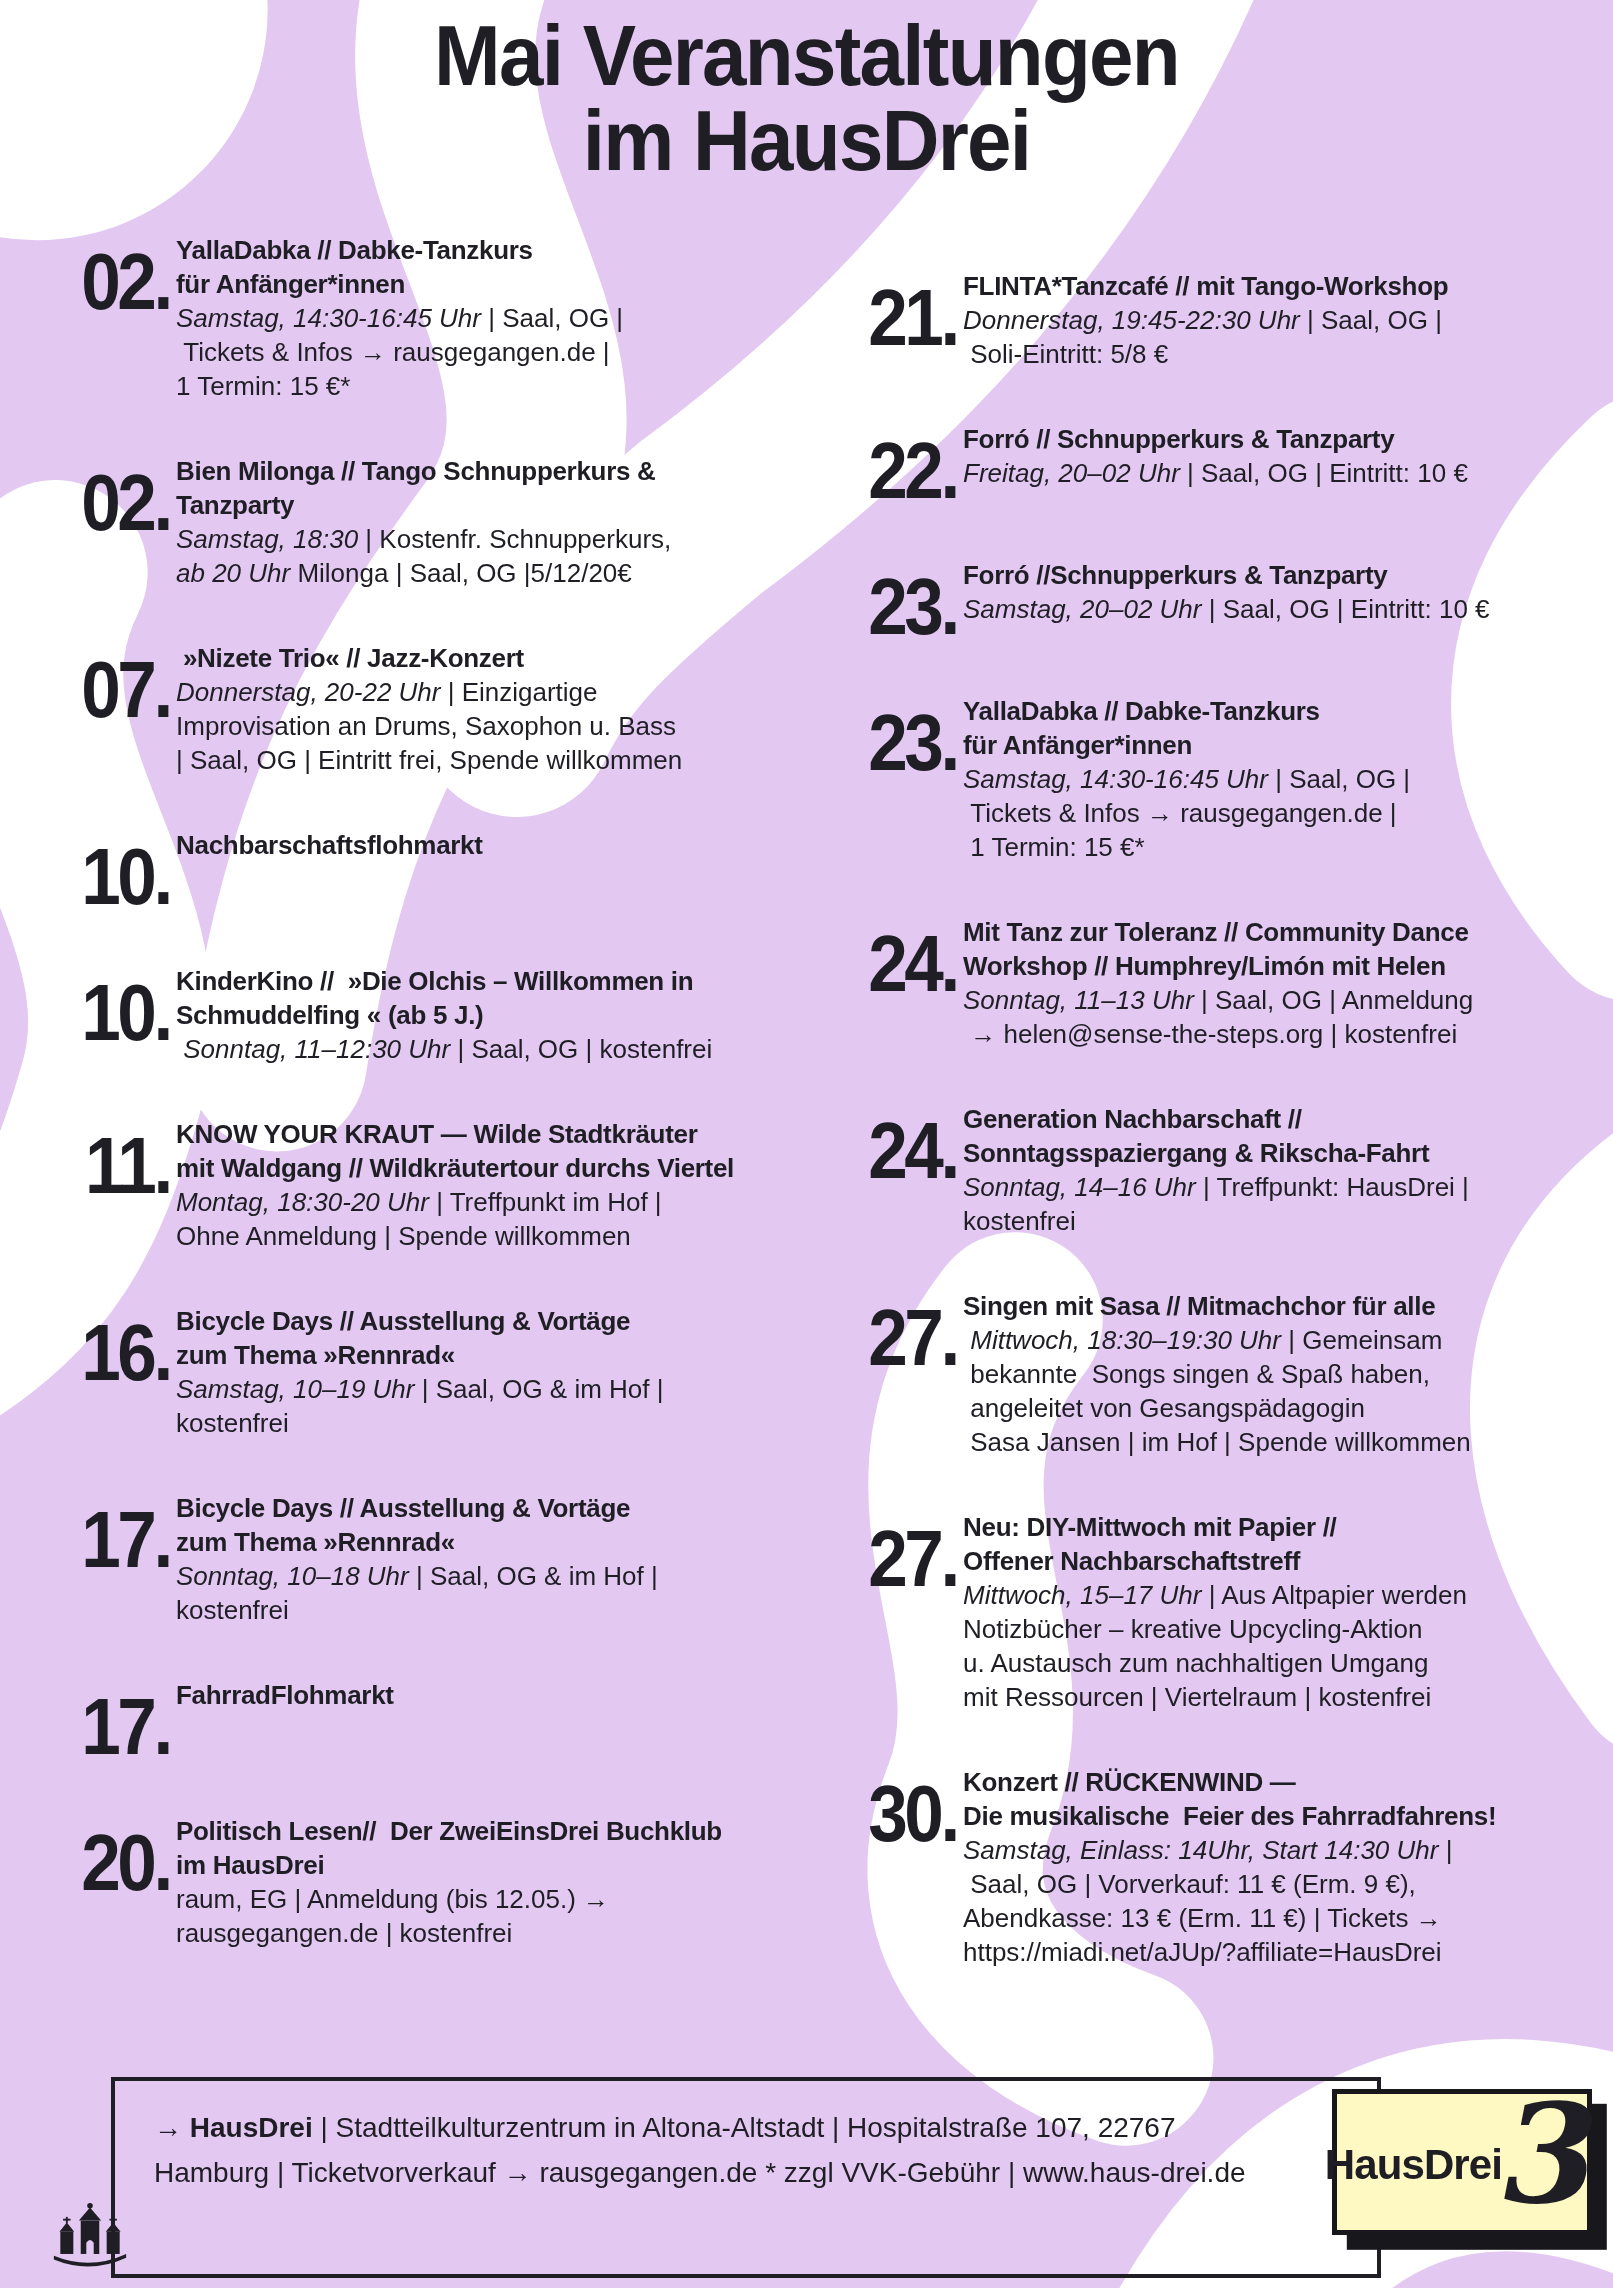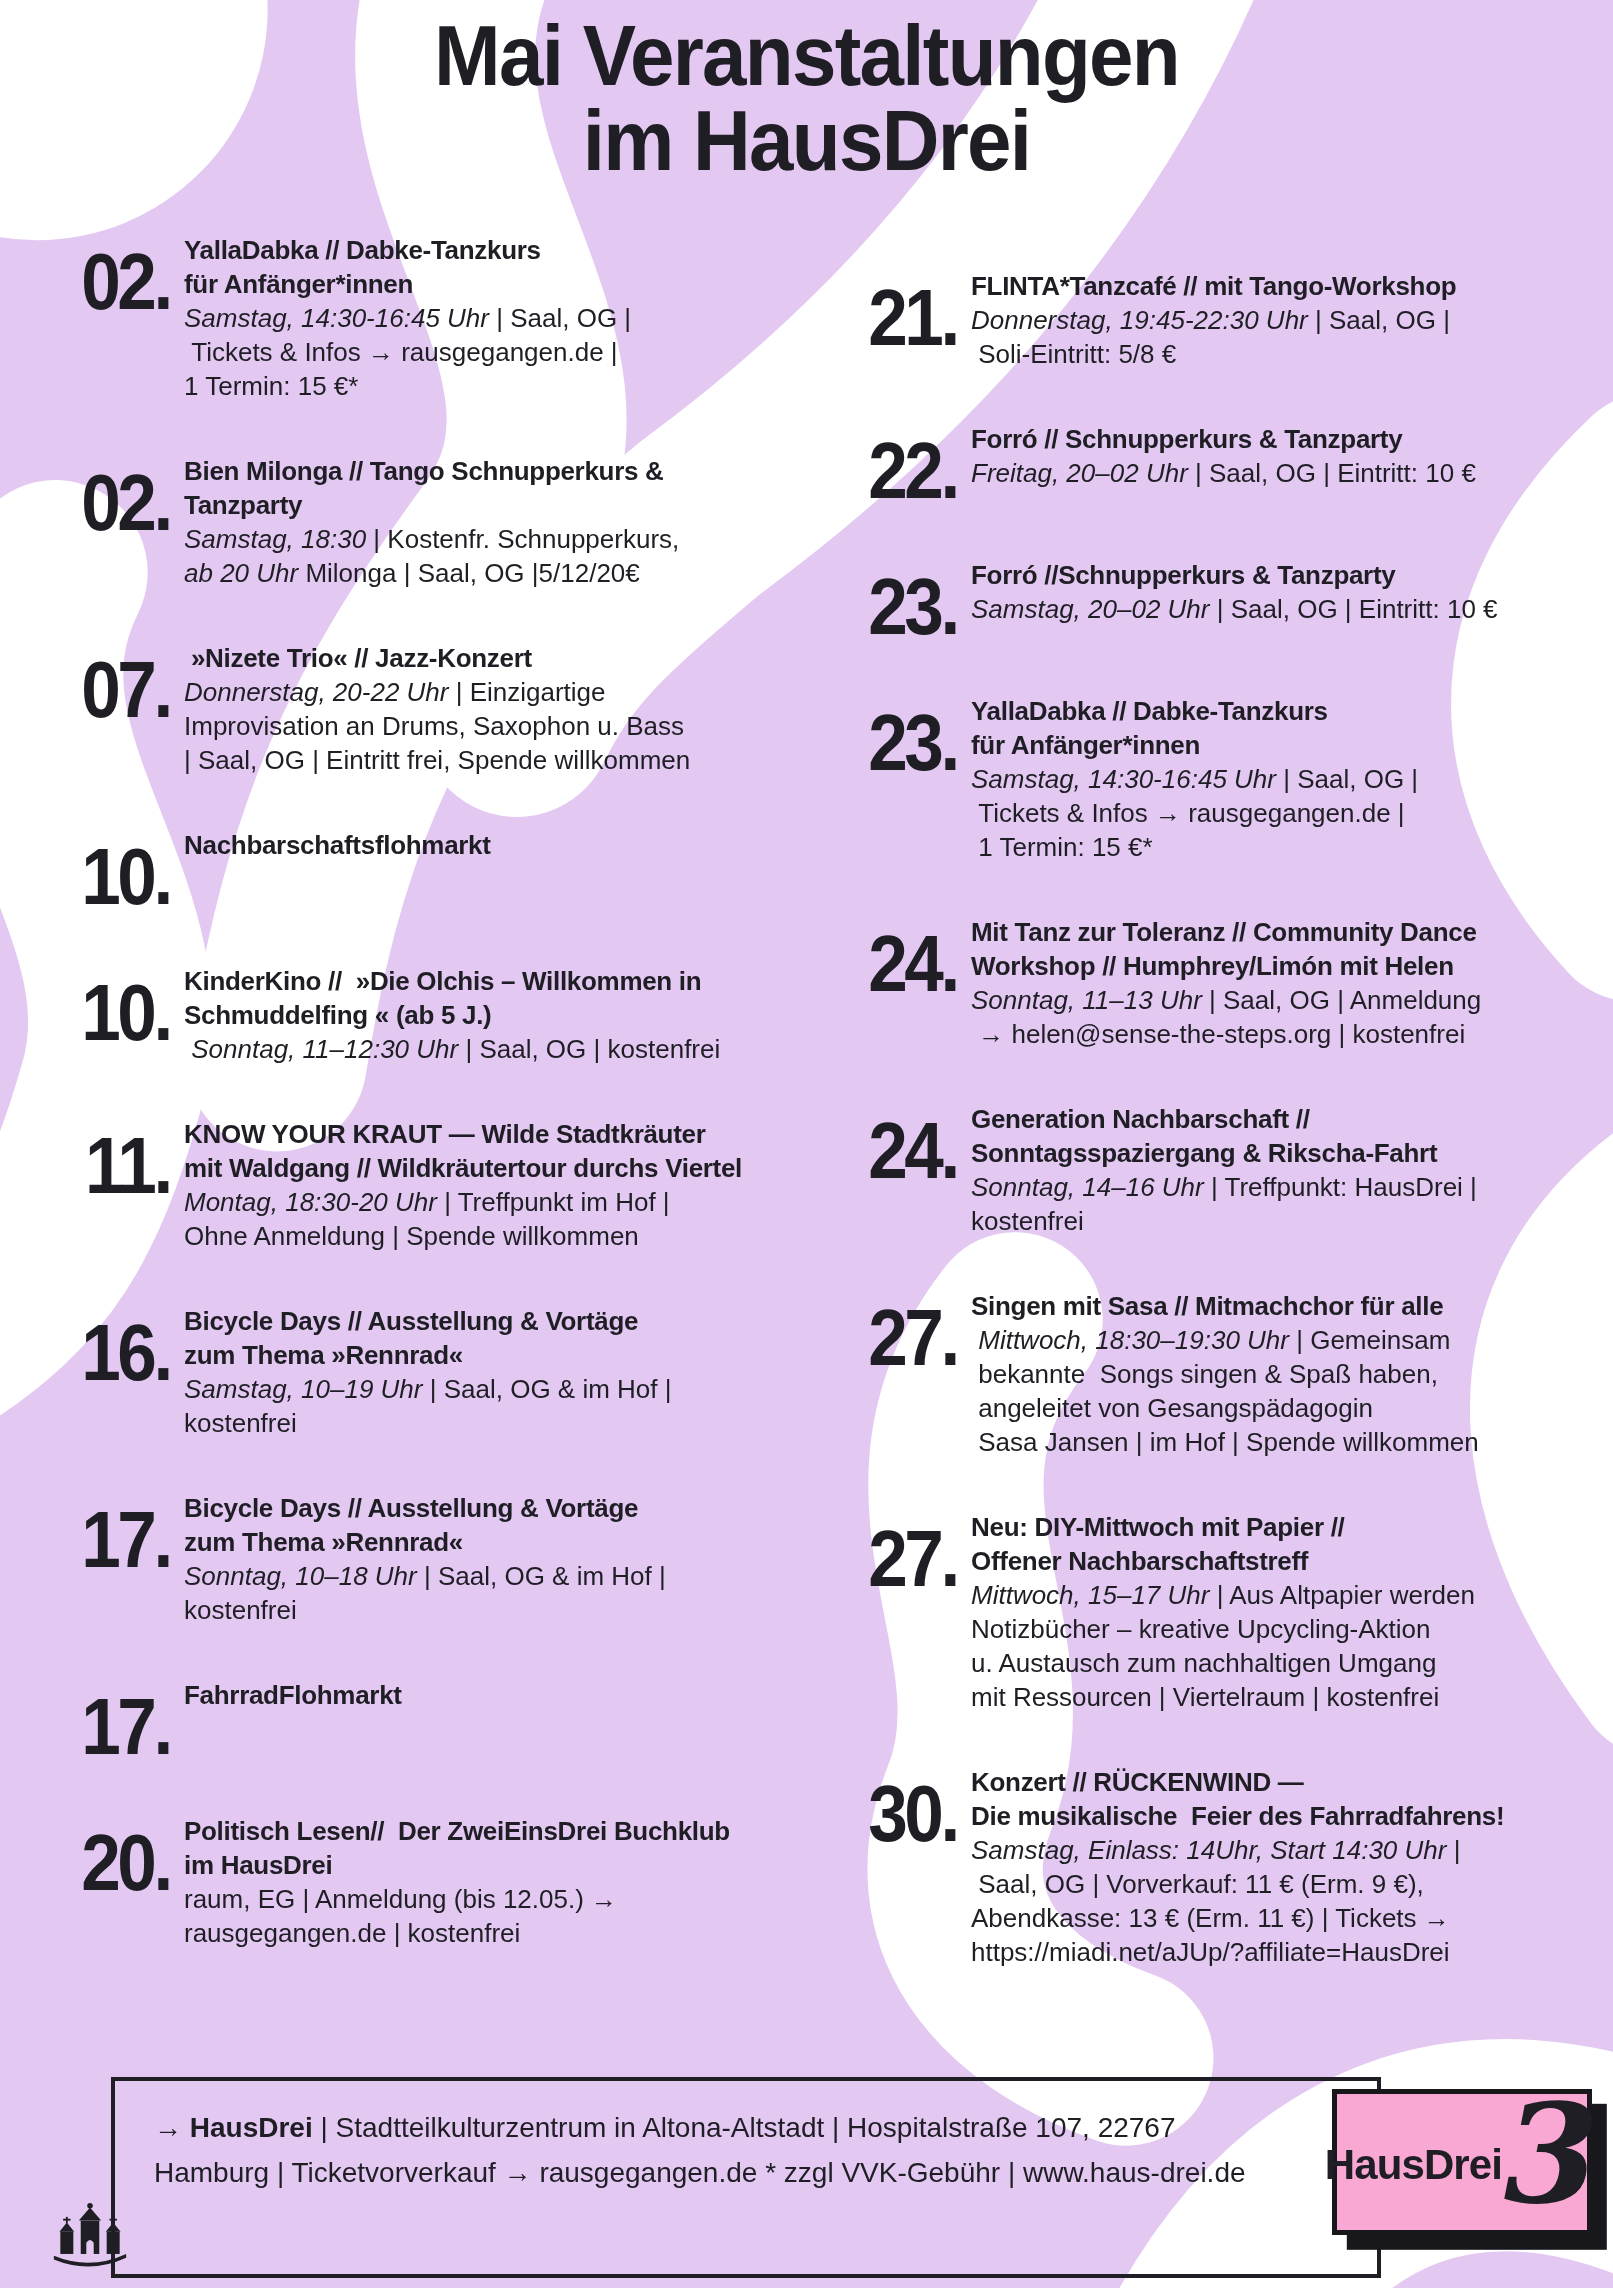--- a/index.html
+++ b/index.html
@@ -21,36 +21,36 @@
   .col{position:absolute;}
   .col-left{left:48px;top:233px;width:826px;}
   .col-right{left:835px;top:269px;width:771px;}
 
   .event{display:flex;margin-bottom:51px;}
   .event .day{
     flex:0 0 122px;text-align:right;font-weight:bold;
     font-size:79px;line-height:72px;letter-spacing:-3.7px;
     transform:scaleX(.9);transform-origin:right top;padding-top:13px;
   }
-  .event .body{margin-left:14px;min-width:0;}
+  .event .body{margin-left:6px;min-width:0;}
   .line{font-size:26px;line-height:34px;white-space:pre-wrap;}
   .etitle .line{font-weight:bold;letter-spacing:-0.3px;}
   .em{font-style:italic;text-align:right;}
 
   .footer-box{
     position:absolute;left:111px;top:2077px;width:1270px;height:201px;
     border:4.6px solid #1e1e24;box-sizing:border-box;
     padding:24px 0 0 39px;
   }
   .footer-box .fline{font-size:28px;line-height:45px;white-space:pre-wrap;}
   .footer-box b{font-weight:bold;}
 
   .logo{
     position:absolute;left:1332px;top:2089px;width:260px;height:146px;
-    background:#f9a8d4;border:5.5px solid #17171c;box-sizing:border-box;
+    background:#fef9c3;border:5.5px solid #17171c;box-sizing:border-box;
     box-shadow:14.8px 14.8px 0 #17171c;z-index:2;
     display:flex;align-items:center;justify-content:center;
   }
   .logo .logo-text{font-weight:bold;font-size:42px;letter-spacing:-0.9px;margin-top:5.5px;}
   .logo .logo-three{
     font-family:"DejaVu Serif",serif;font-style:italic;font-weight:bold;
     font-size:137px;line-height:1;margin-left:1.8px;margin-top:-16.6px;
   }
 
   .funding{position:absolute;left:52px;top:2202px;display:flex;align-items:flex-end;}

